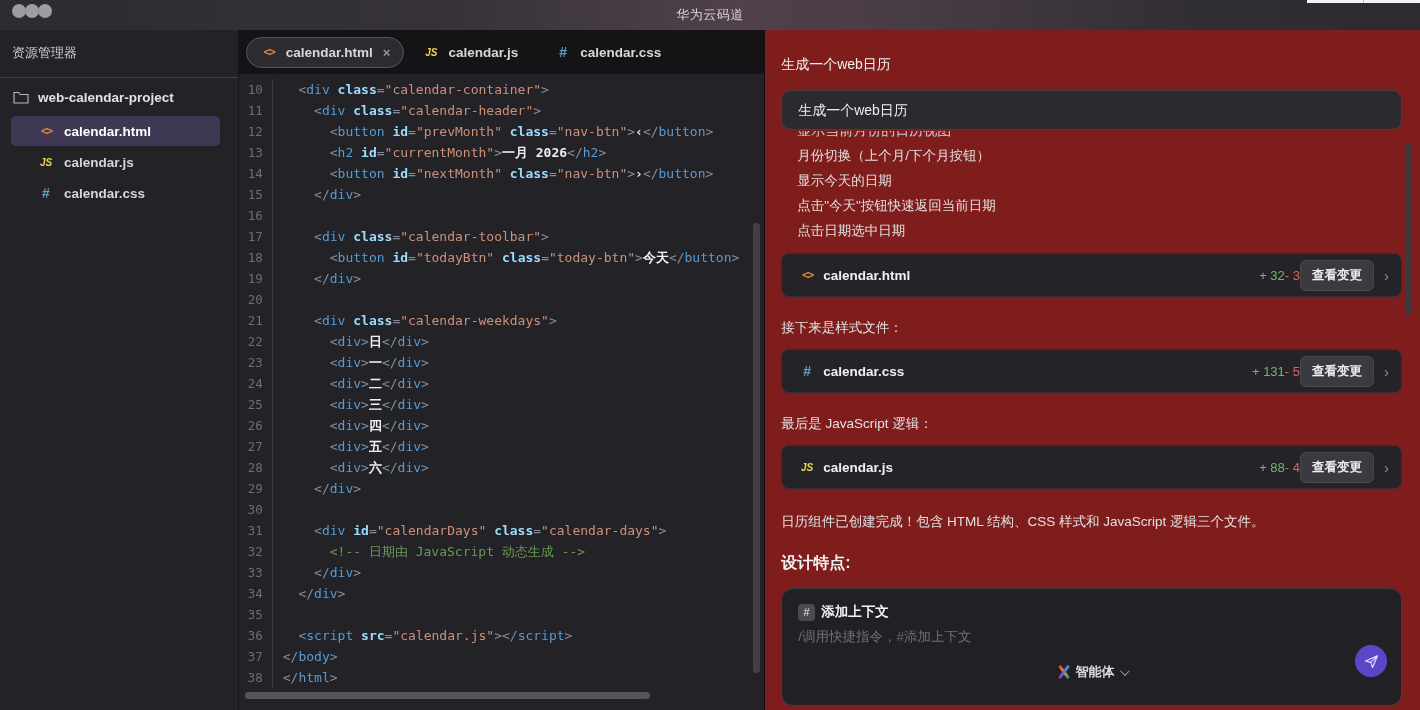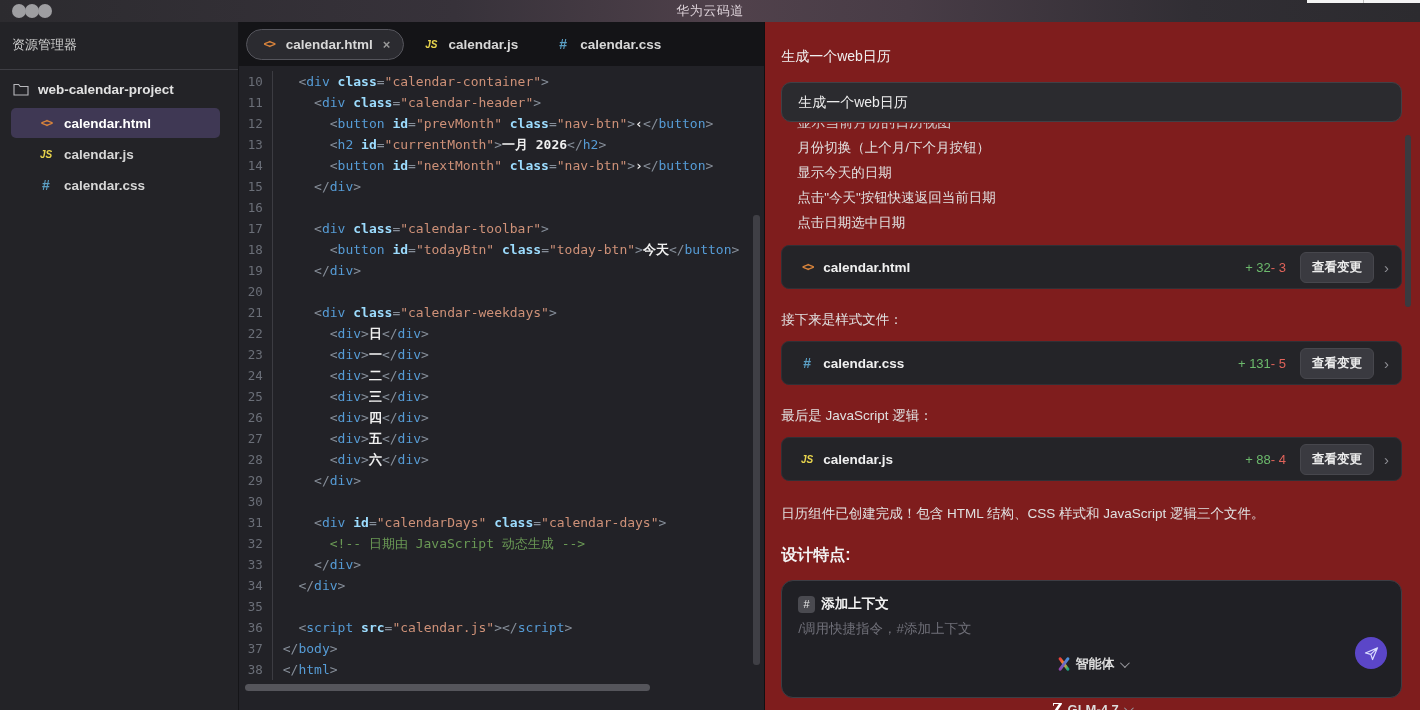--- a/index.html
+++ b/index.html
@@ -1,20 +1,20 @@
 <!DOCTYPE html>
 <html><head>
 <meta charset="utf-8">
 <style>
   * { margin:0; padding:0; box-sizing:border-box; }
   html,body { width:1420px; height:710px; overflow:hidden; background:#1a1a1e;
     font-family:"Liberation Sans","DejaVu Sans",sans-serif; }
 
   
-  .titlebar { position:relative; height:22px;
+  .titlebar { position:relative; height:30px;
     background:linear-gradient(90deg,#2c2b2f 0%,#37323a 32%,#50414b 52%,#483c46 64%,#312e34 84%,#2c2b2f 100%);
     display:flex; align-items:center; justify-content:center; }
   .window-dots { position:absolute; left:12px; top:4px; display:flex; }
   .window-dots span { width:14px; height:14px; border-radius:50%; background:#9e9ea1; margin-right:-1px; }
   .app-title { font-size:13px; color:#ded3da; letter-spacing:.5px; }
   .white-strip { position:absolute; top:0; right:0; width:113px; height:3px; background:#f4f4f4; }
   .white-strip i { position:absolute; left:56px; top:0; width:1px; height:3px; background:#bdbdbd; }
 
   .main { display:flex; height:688px; }
 
@@ -70,21 +70,21 @@
   .features { margin-top:2px; padding-left:16px; }
   .feature-item { height:25px; line-height:25px; font-size:13.5px; color:#e0e0e0; }
 
   .file-card { margin-top:10px; height:44px; display:flex; align-items:center; padding:0 12px 0 16px;
     background:#242428; border:1px solid #303036; border-radius:8px; }
   .file-card + .chat-text, .chat-text { margin-top:22px; font-size:13.5px; color:#e0e0e0; }
   .file-card .fname { margin-left:7px; font-size:13.5px; font-weight:700; color:#f0f0f0; }
   .diff { margin-left:auto; font-size:13px; white-space:nowrap; }
   .diff-add { color:#6cb96c; }
   .diff-del { color:#e0635a; }
-  .view-btn { margin-left:14px; background:#3a3a40; border:1px solid #47474d; border-radius:6px;
+  .view-btn { margin-left:0; background:#3a3a40; border:1px solid #47474d; border-radius:6px;
     padding:6px 11px; font-size:12.5px; color:#ececec; cursor:pointer; font-weight:600; }
   .card-chevron { margin-left:10px; color:#8f8f95; font-size:15px; cursor:pointer; }
   .mt12 { margin-top:12px; }
 
   .completion-text { margin-top:24px; font-size:13.5px; color:#e0e0e0; }
   .design-heading { margin-top:22px; font-size:16px; font-weight:700; color:#f2f2f2; }
 
   .input-box { margin-top:14px; height:118px; background:#202025; border:1px solid #3d3d44;
     border-radius:12px; position:relative; }
   .ctx-row { display:flex; align-items:center; margin:14px 16px 0; }

